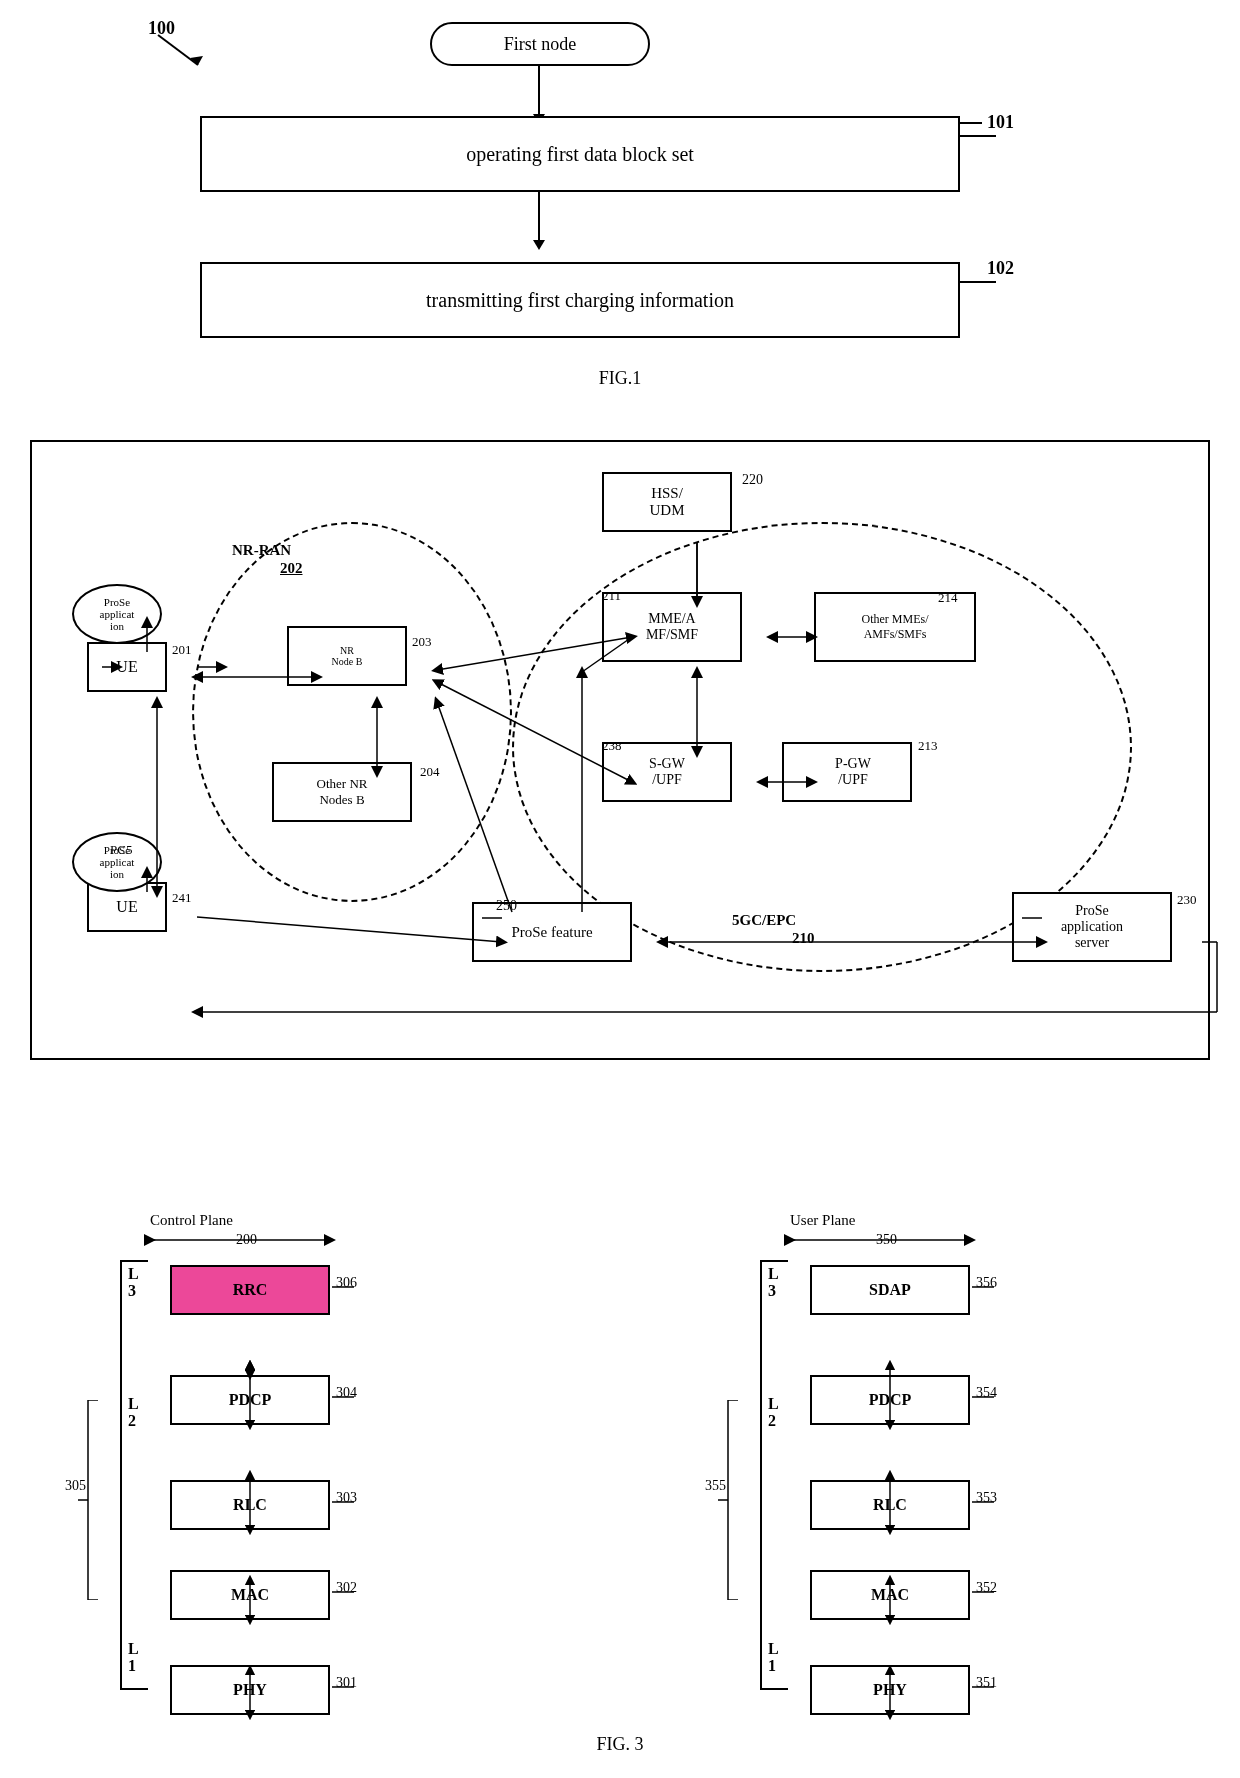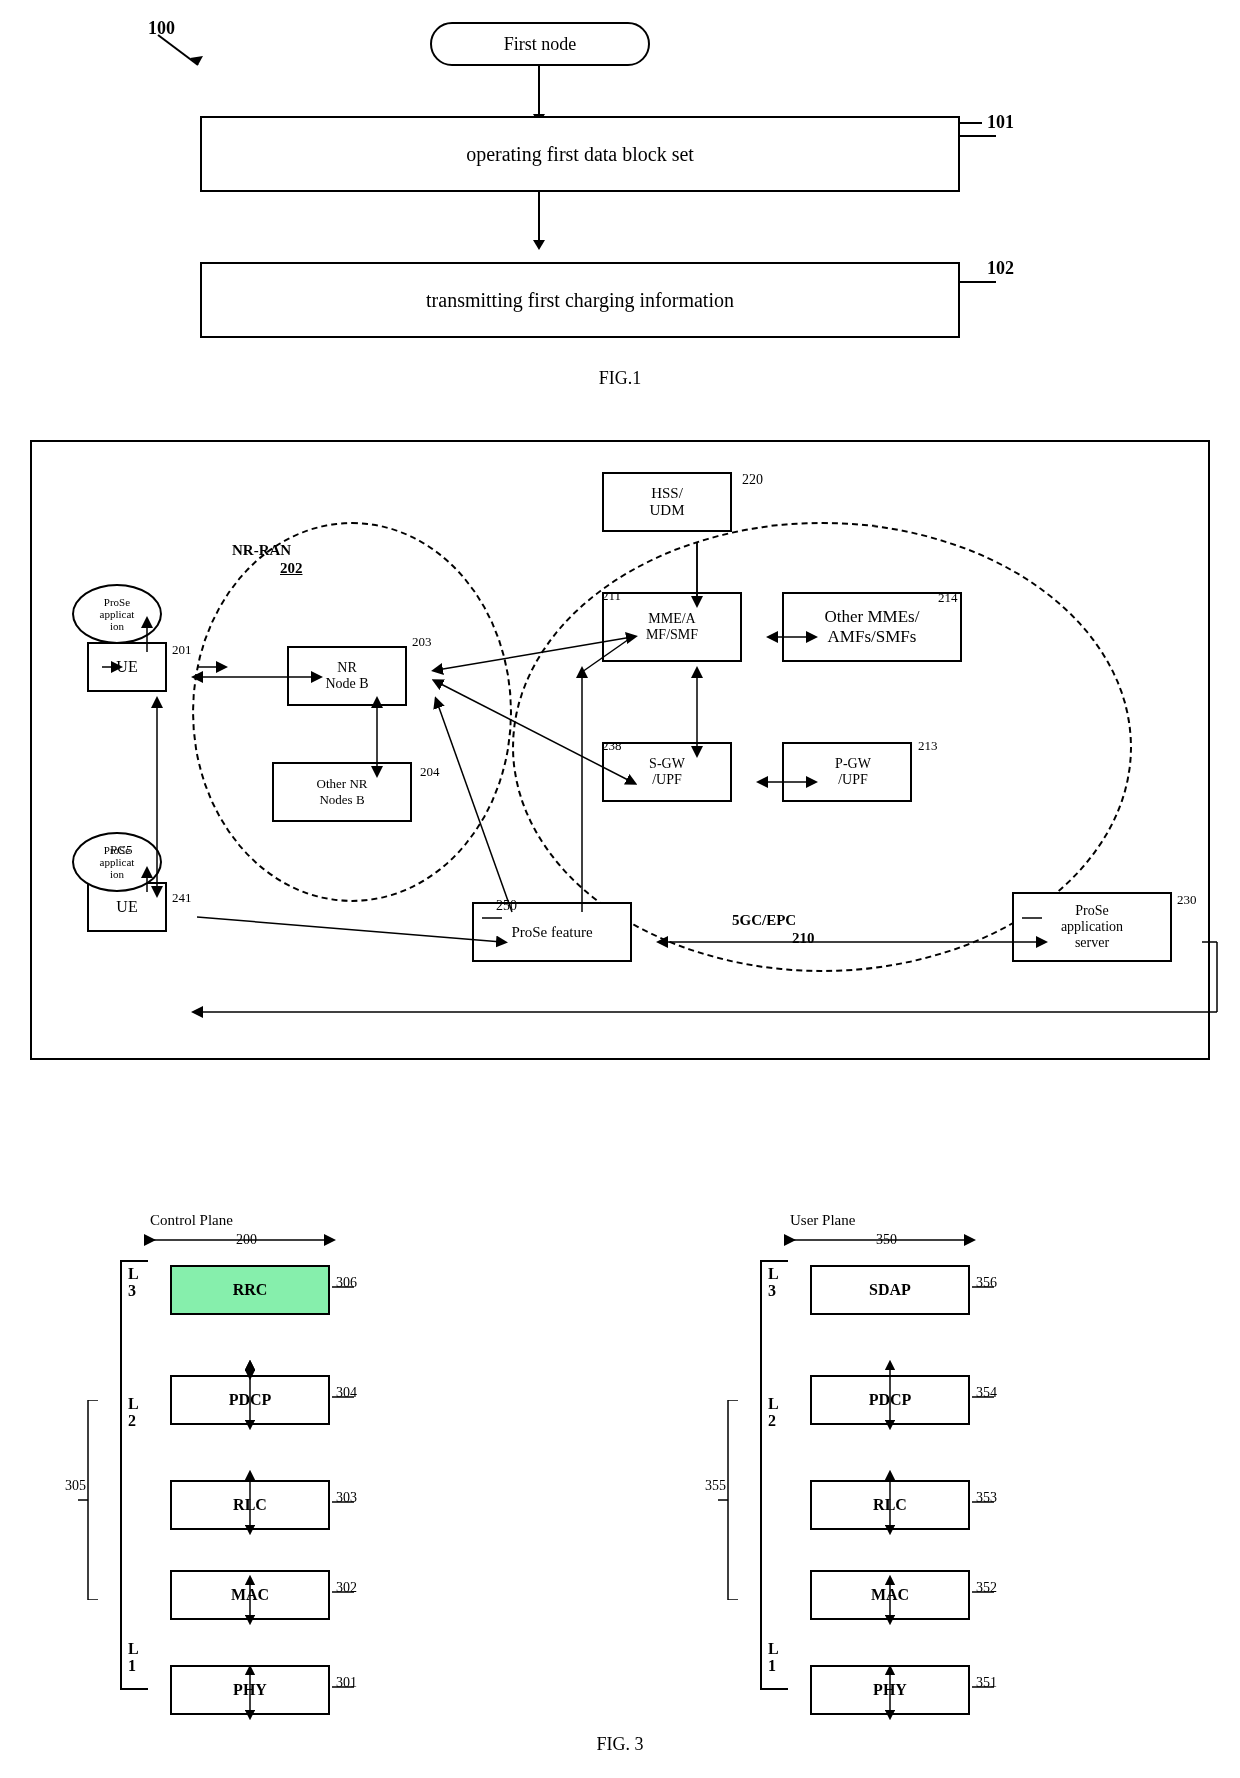--- a/index.html
+++ b/index.html
@@ -246,29 +246,29 @@
       justify-content: center;
       text-align: center;
       font-size: 11px;
       background: #fff;
     }
 
     
     .box-nrnodeb {
       position: absolute;
       left: 255px;
-      top: 204px;
+      top: 184px;
       width: 120px;
       height: 60px;
       border: 2px solid #000;
       display: flex;
       align-items: center;
       justify-content: center;
       text-align: center;
-      font-size: 14px;
+      font-size: 10px;
       background: #fff;
     }
     .label-203 {
       position: absolute;
       left: 380px;
       top: 192px;
       font-size: 13px;
     }
 
     
@@ -311,30 +311,30 @@
     .label-211 {
       position: absolute;
       left: 570px;
       top: 146px;
       font-size: 13px;
     }
 
     
     .box-other-mme {
       position: absolute;
-      left: 750px;
+      left: 782px;
       top: 150px;
-      width: 180px;
+      width: 162px;
       height: 70px;
       border: 2px solid #000;
       display: flex;
       align-items: center;
       justify-content: center;
       text-align: center;
-      font-size: 17px;
+      font-size: 12px;
       background: #fff;
     }
     .label-214 {
       position: absolute;
       left: 906px;
       top: 148px;
       font-size: 13px;
     }
 
     
@@ -515,21 +515,21 @@
     
     .cp-rrc-box {
       position: absolute;
       left: 110px;
       top: 55px;
       width: 160px;
       height: 50px;
       border: 2px solid #000;
       display: flex; align-items: center; justify-content: center;
       font-size: 16px; font-weight: bold;
-      background: #86efac;
+      background: #ec4899;
     }
     .cp-306-label {
       position: absolute;
       left: 276px;
       top: 65px;
       font-size: 14px;
     }
 
     .cp-pdcp-box {
       position: absolute;

